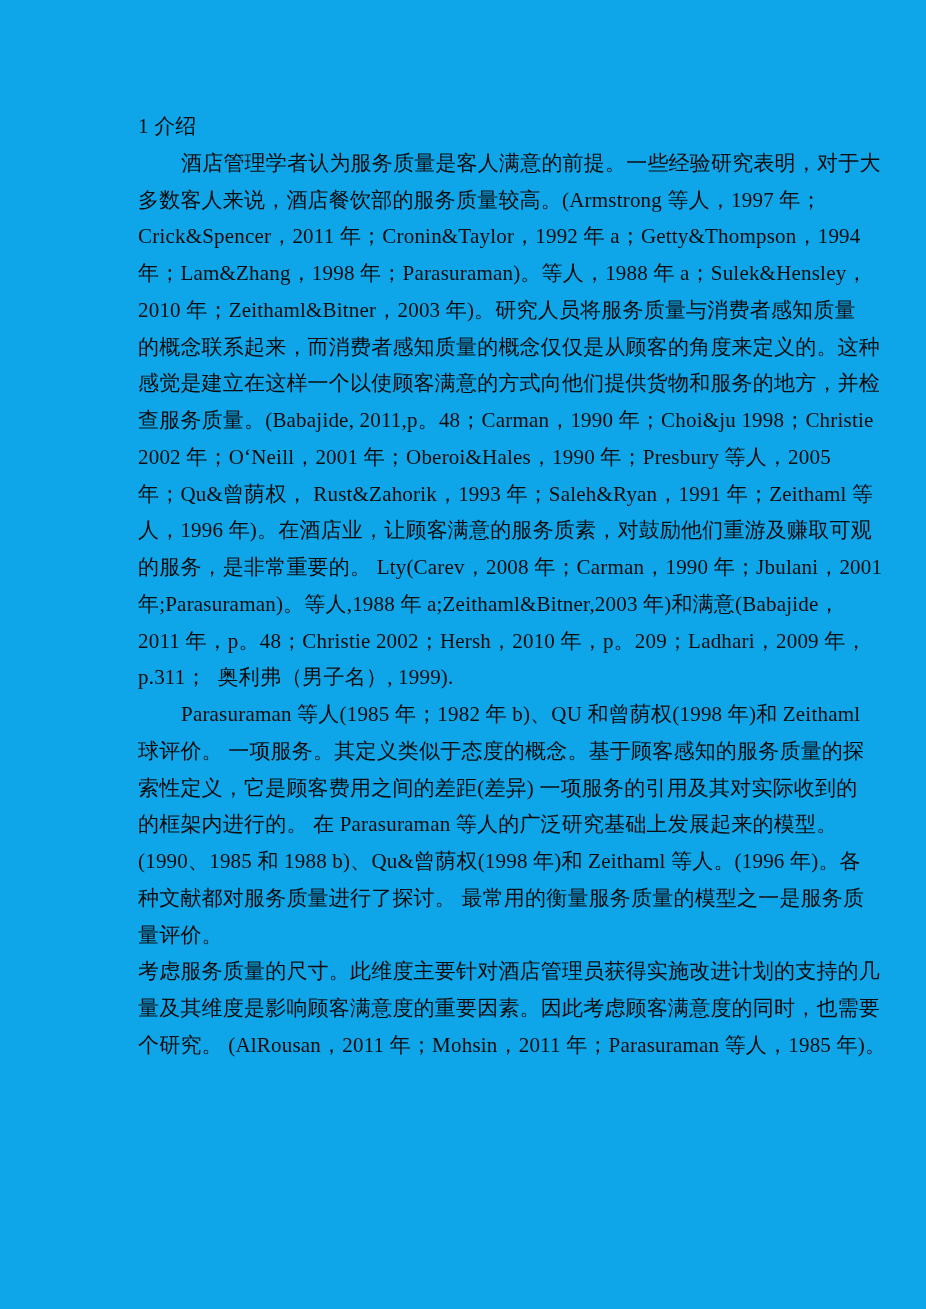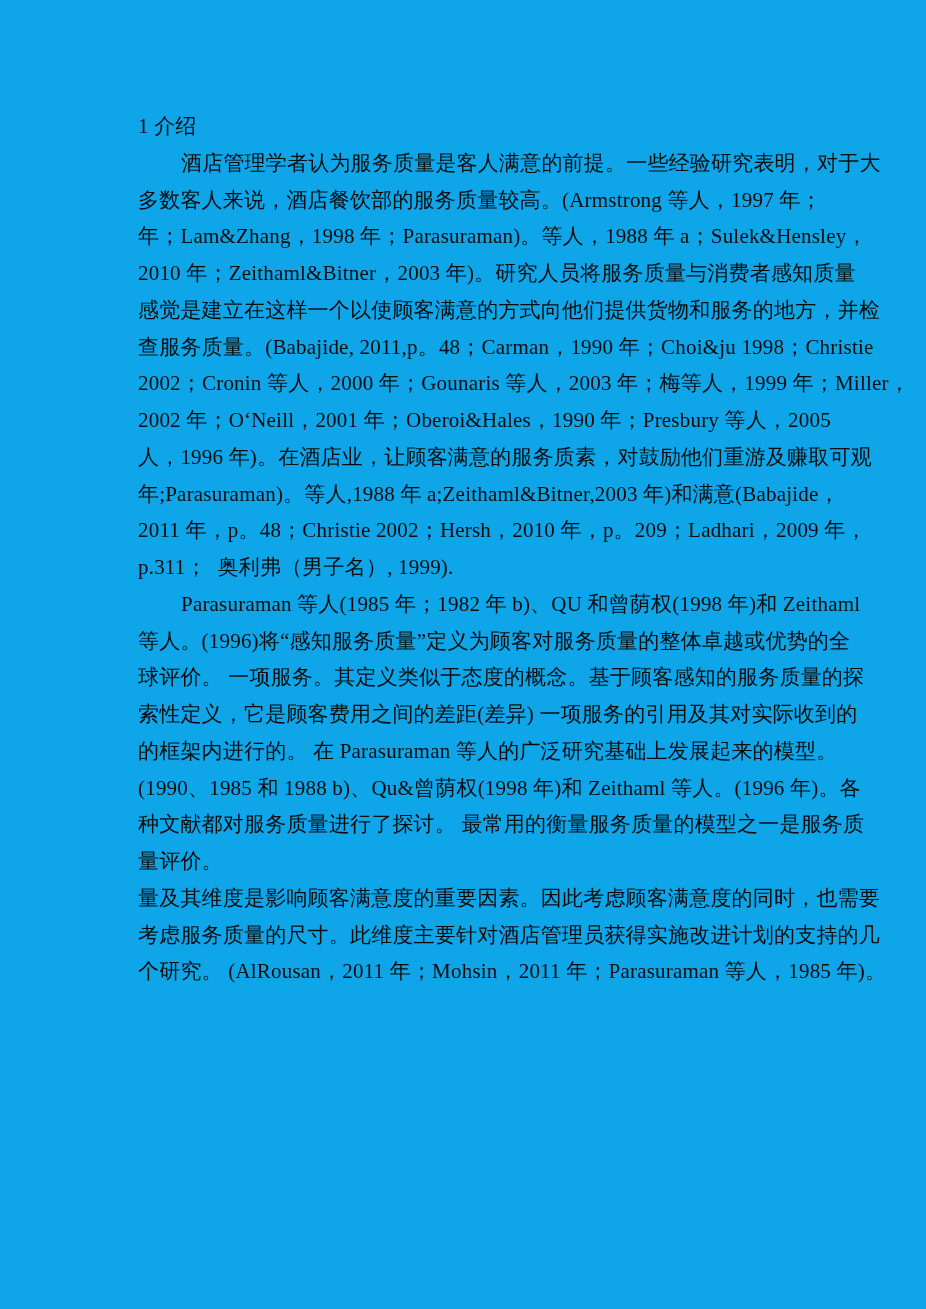--- a/index.html
+++ b/index.html
@@ -33,35 +33,37 @@
   }
 </style>
 </head>
 <body>
 
 <div class="page">
   <div class="text-block">
     <div class="line">1 介绍</div>
     <div class="line indent">酒店管理学者认为服务质量是客人满意的前提。一些经验研究表明，对于大</div>
     <div class="line">多数客人来说，酒店餐饮部的服务质量较高。(Armstrong 等人，1997 年；</div>
+    <div class="line">Crick&amp;Spencer，2011 年；Cronin&amp;Taylor，1992 年 a；Getty&amp;Thompson，1994</div>
     <div class="line">年；Lam&amp;Zhang，1998 年；Parasuraman)。等人，1988 年 a；Sulek&amp;Hensley，</div>
     <div class="line">2010 年；Zeithaml&amp;Bitner，2003 年)。研究人员将服务质量与消费者感知质量</div>
+    <div class="line">的概念联系起来，而消费者感知质量的概念仅仅是从顾客的角度来定义的。这种</div>
     <div class="line">感觉是建立在这样一个以使顾客满意的方式向他们提供货物和服务的地方，并检</div>
     <div class="line">查服务质量。(Babajide, 2011,p。48；Carman，1990 年；Choi&amp;ju 1998；Christie</div>
-    <div class="line">2002；Cronin 等人，2000 年；Gounaris 等人，2003 年；梅等人，1999 年；Miller，</div>
     <div class="line">2002 年；O‘Neill，2001 年；Oberoi&amp;Hales，1990 年；Presbury 等人，2005</div>
+    <div class="line">年；Qu&amp;曾荫权， Rust&amp;Zahorik，1993 年；Saleh&amp;Ryan，1991 年；Zeithaml 等</div>
     <div class="line">人，1996 年)。在酒店业，让顾客满意的服务质素，对鼓励他们重游及赚取可观</div>
+    <div class="line">的服务，是非常重要的。 Lty(Carev，2008 年；Carman，1990 年；Jbulani，2001</div>
     <div class="line">年;Parasuraman)。等人,1988 年 a;Zeithaml&amp;Bitner,2003 年)和满意(Babajide，</div>
     <div class="line">2011 年，p。48；Christie 2002；Hersh，2010 年，p。209；Ladhari，2009 年，</div>
     <div class="line">p.311；  奥利弗（男子名）, 1999).</div>
     <div class="line indent">Parasuraman 等人(1985 年；1982 年 b)、QU 和曾荫权(1998 年)和 Zeithaml</div>
-    <div class="line">等人。(1996)将“感知服务质量”定义为顾客对服务质量的整体卓越或优势的全</div>
     <div class="line">球评价。 一项服务。其定义类似于态度的概念。基于顾客感知的服务质量的探</div>
     <div class="line">索性定义，它是顾客费用之间的差距(差异) 一项服务的引用及其对实际收到的</div>
     <div class="line">的框架内进行的。 在 Parasuraman 等人的广泛研究基础上发展起来的模型。</div>
     <div class="line">(1990、1985 和 1988 b)、Qu&amp;曾荫权(1998 年)和 Zeithaml 等人。(1996 年)。各</div>
     <div class="line">种文献都对服务质量进行了探讨。 最常用的衡量服务质量的模型之一是服务质</div>
     <div class="line">量评价。</div>
+    <div class="line">考虑服务质量的尺寸。此维度主要针对酒店管理员获得实施改进计划的支持的几</div>
     <div class="line">量及其维度是影响顾客满意度的重要因素。因此考虑顾客满意度的同时，也需要</div>
-    <div class="line">考虑服务质量的尺寸。此维度主要针对酒店管理员获得实施改进计划的支持的几</div>
     <div class="line">个研究。 (AlRousan，2011 年；Mohsin，2011 年；Parasuraman 等人，1985 年)。</div>
   </div>
 </div>
 
 </body></html>

